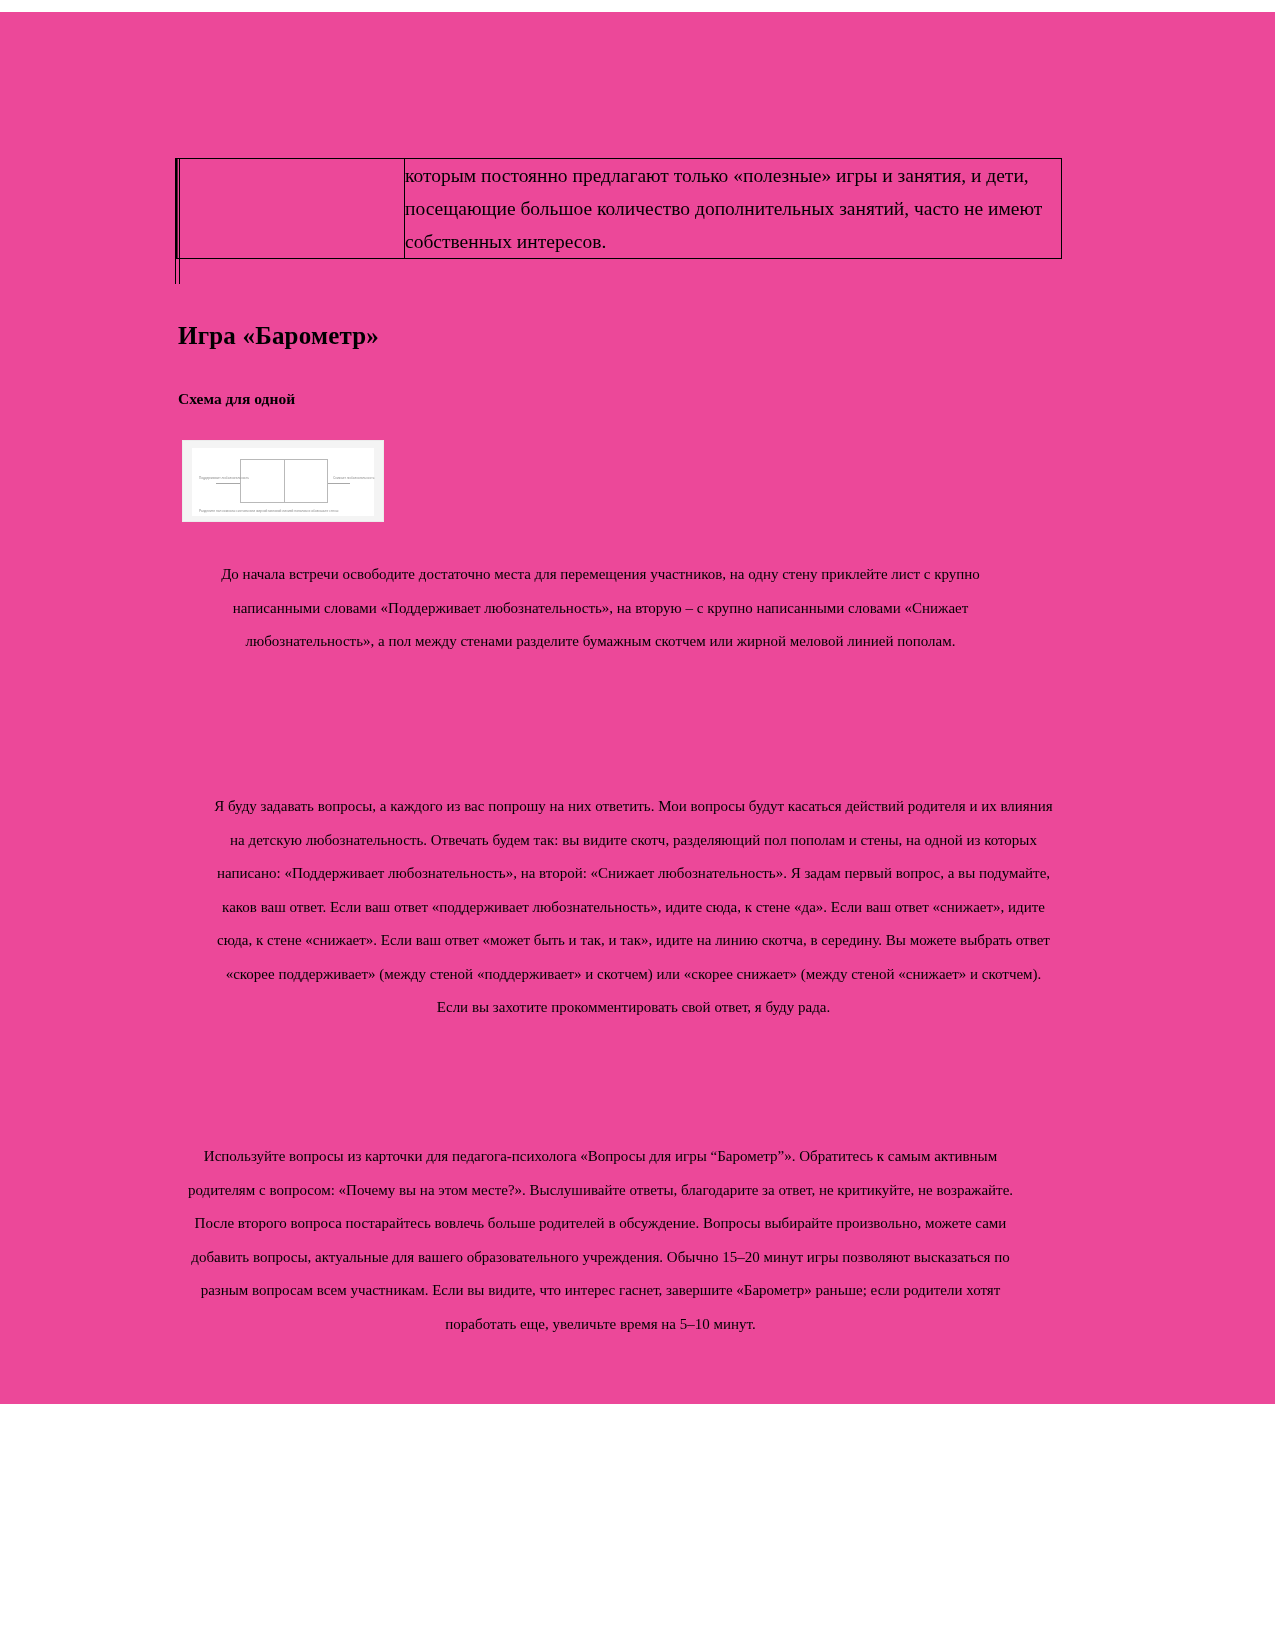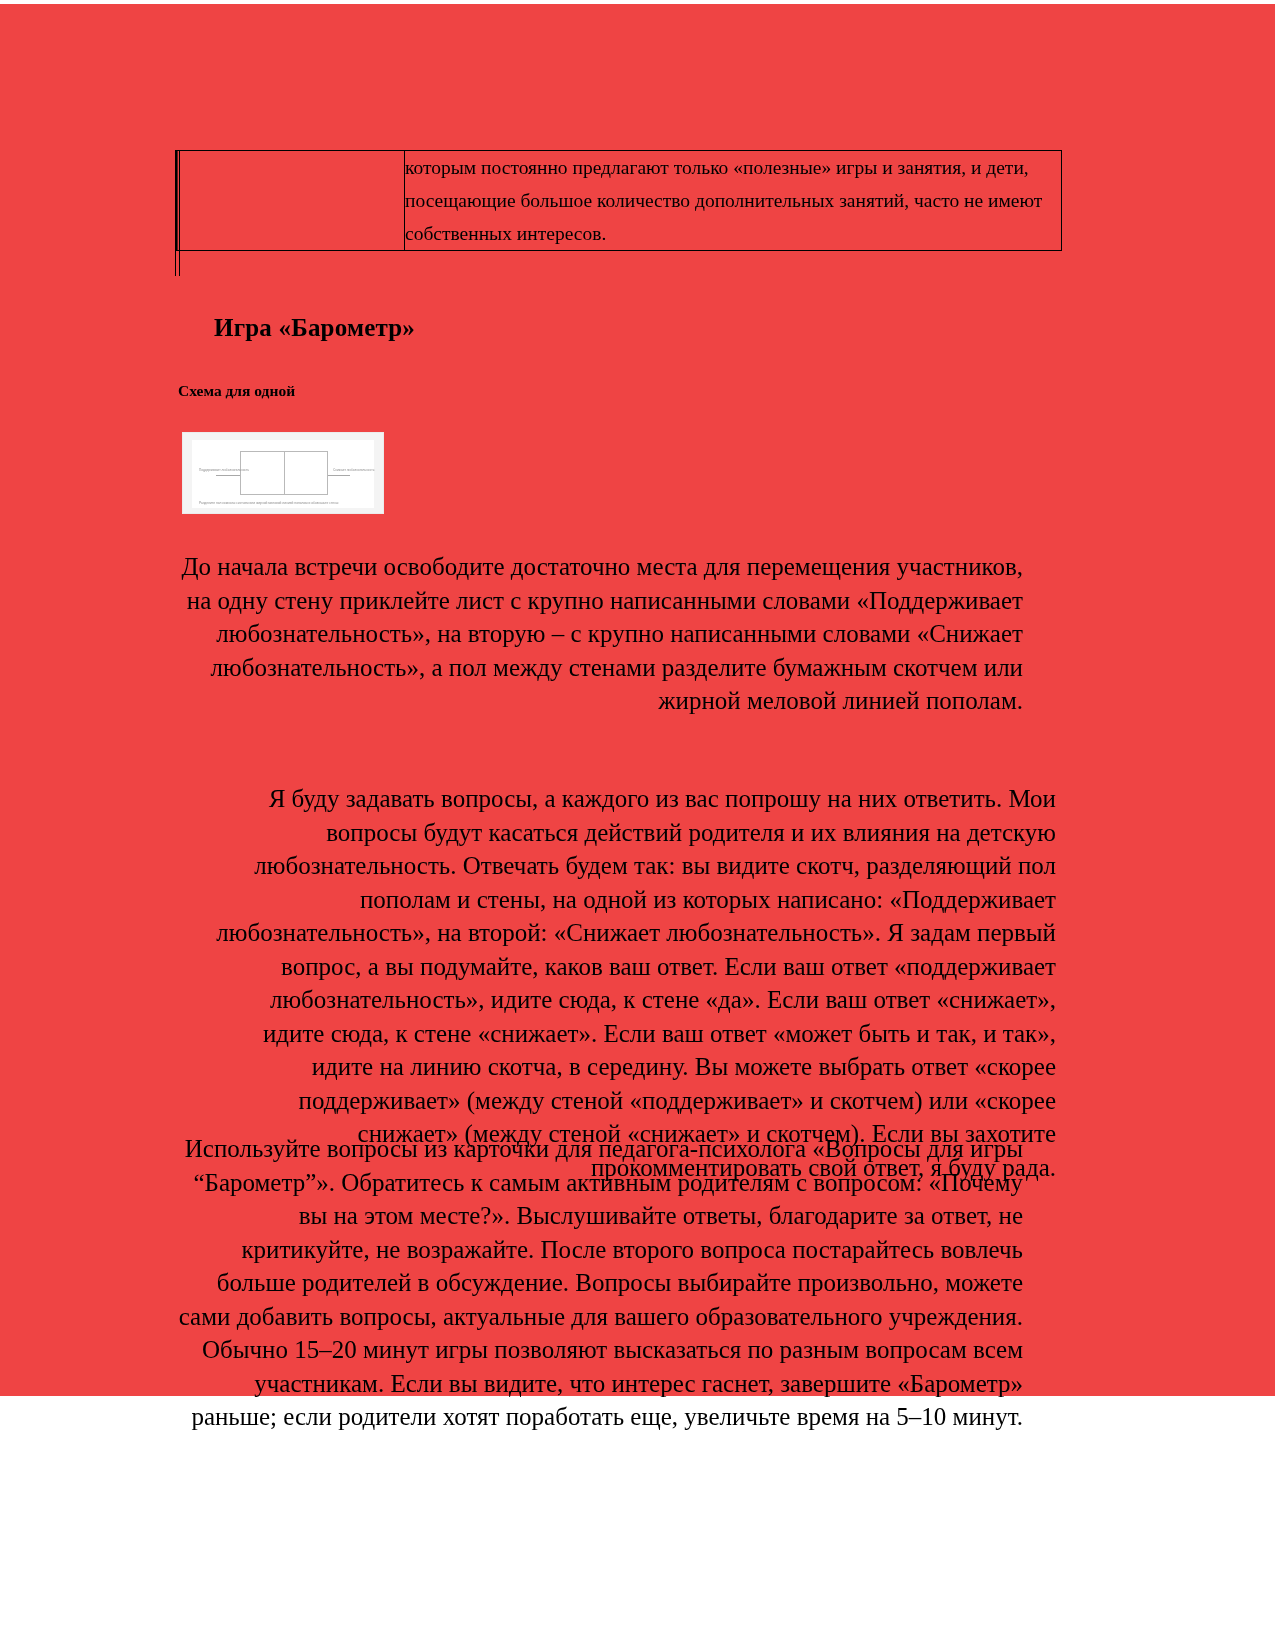--- a/index.html
+++ b/index.html
@@ -12,24 +12,24 @@
     height: 1650px;
     position: relative;
     font-family: "Liberation Serif", "DejaVu Serif", serif;
     color: #000000;
     overflow: hidden;
   }
 
   .page {
     position: absolute;
     left: 0;
-    top: 4px;
+    top: 12px;
     width: 1275px;
     height: 1392px;
-    background: #ef4444;
+    background: #ec4899;
   }
 
   
   .table-wrap {
     position: absolute;
     left: 175px;
     top: 146px;
     width: 884px;
   }
   table.doc-table {
@@ -70,21 +70,20 @@
   }
 
   
   .h-game {
     position: absolute;
     left: 178px;
     top: 310px;
     font-size: 25px;
     font-weight: bold;
     letter-spacing: 0.2px;
-    margin-left: 36px;
   }
   .h-scheme {
     position: absolute;
     left: 178px;
     top: 378px;
     font-size: 15.5px;
     font-weight: bold;
   }
 
   
@@ -168,23 +167,23 @@
     line-height: 4.6px;
     color: #8d8d8d;
     font-family: "Liberation Sans", sans-serif;
   }
 
   
   .body-text {
     position: absolute;
     left: 178px;
     width: 845px;
-    font-size: 25px;
+    font-size: 15px;
     line-height: 33.5px;
-    text-align: right;
+    text-align: center;
   }
   .p1 { top: 546px; }
   .p2 { top: 687px; }
   .p3 { top: 778px; margin-left: 33px; }
   .p4 { top: 1128px; }
 
   .body-text p {
     margin: 0;
   }
 </style>

